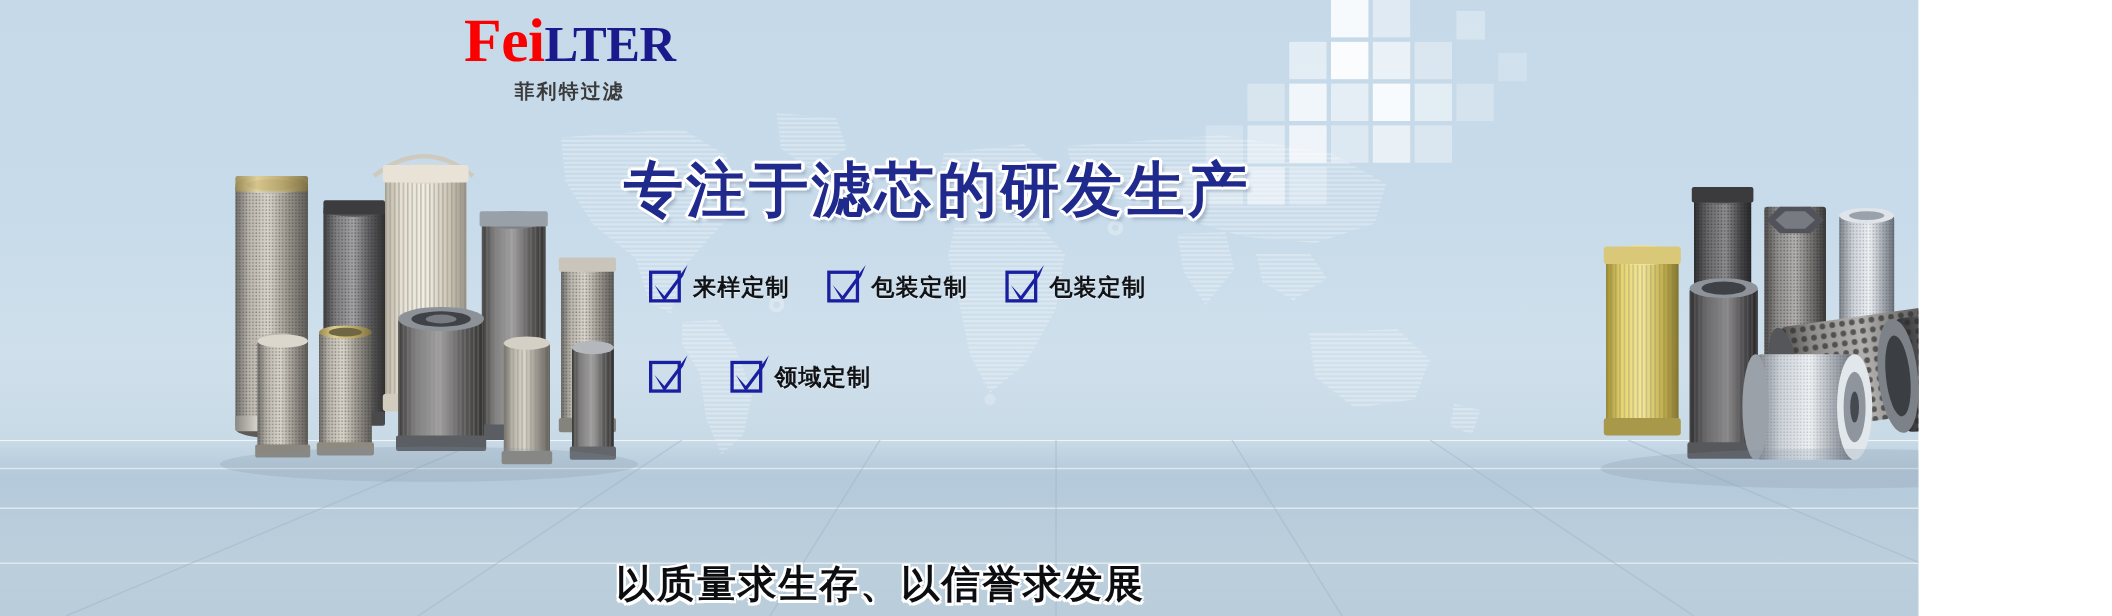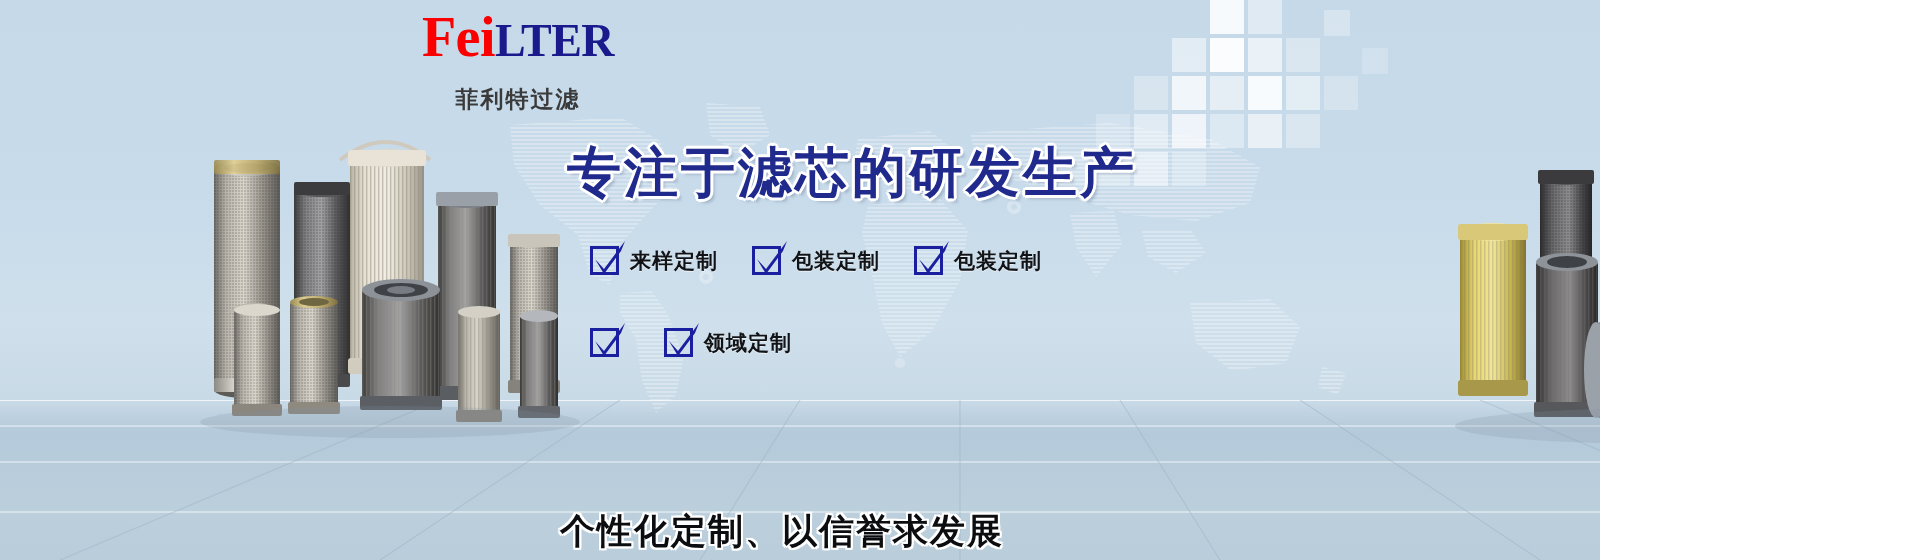--- a/index.html
+++ b/index.html
@@ -4,21 +4,21 @@
 <title>FeiLTER Banner</title>
 <style>
   * { margin:0; padding:0; box-sizing:border-box; }
   html, body {
     width:1920px; height:560px;
     overflow:hidden;
     font-family:"Liberation Sans", sans-serif;
   }
   #banner {
     position:relative;
-    width:1600px; height:560px;
+    width:1744px; height:560px;
     overflow:hidden;
     background:
       linear-gradient(to bottom,
         #c5d9e8 0%,
         #c8dbea 35%,
         #cfe0ec 58%,
         #c9dae7 72%,
         #bdd1e0 78%,
         #c6d6e2 92%,
         #bccfdd 100%);
@@ -69,24 +69,24 @@
     font-size:56px;
     line-height:58px;
     letter-spacing:-0.5px;
     white-space:nowrap;
   }
   #logo .wm-red { color:#fa0000; }
   #logo .wm-blue { color:#1a1a8c; font-size:46px; }
   #logo .cn {
     font-family:"DejaVu Sans", sans-serif;
     font-weight:bold;
-    font-size:23px;
+    font-size:18px;
     letter-spacing:2px;
     color:#3a3a3a;
-    margin-top:14px;
+    margin-top:2px;
   }
 
   
   #headline {
     position:absolute;
     left:567px; top:143px;
     z-index:40;
     font-family:"DejaVu Sans", sans-serif;
     font-weight:bold;
     font-size:54px;
@@ -541,15 +541,15 @@
           <svg viewBox="0 0 42 42">
               <path d="M8 21 L17 31 L38 3 L34 13 L17 36 Z" fill="#1a1fa0"></path>
             </svg>
         </span>
         <span class="feat-label">领域定制</span>
       </div>
     </div>
 
   </div>
 
-  <div id="tagline">个性化定制、以信誉求发展</div>
+  <div id="tagline">以质量求生存、以信誉求发展</div>
 
 </div>
 
 </body></html>

